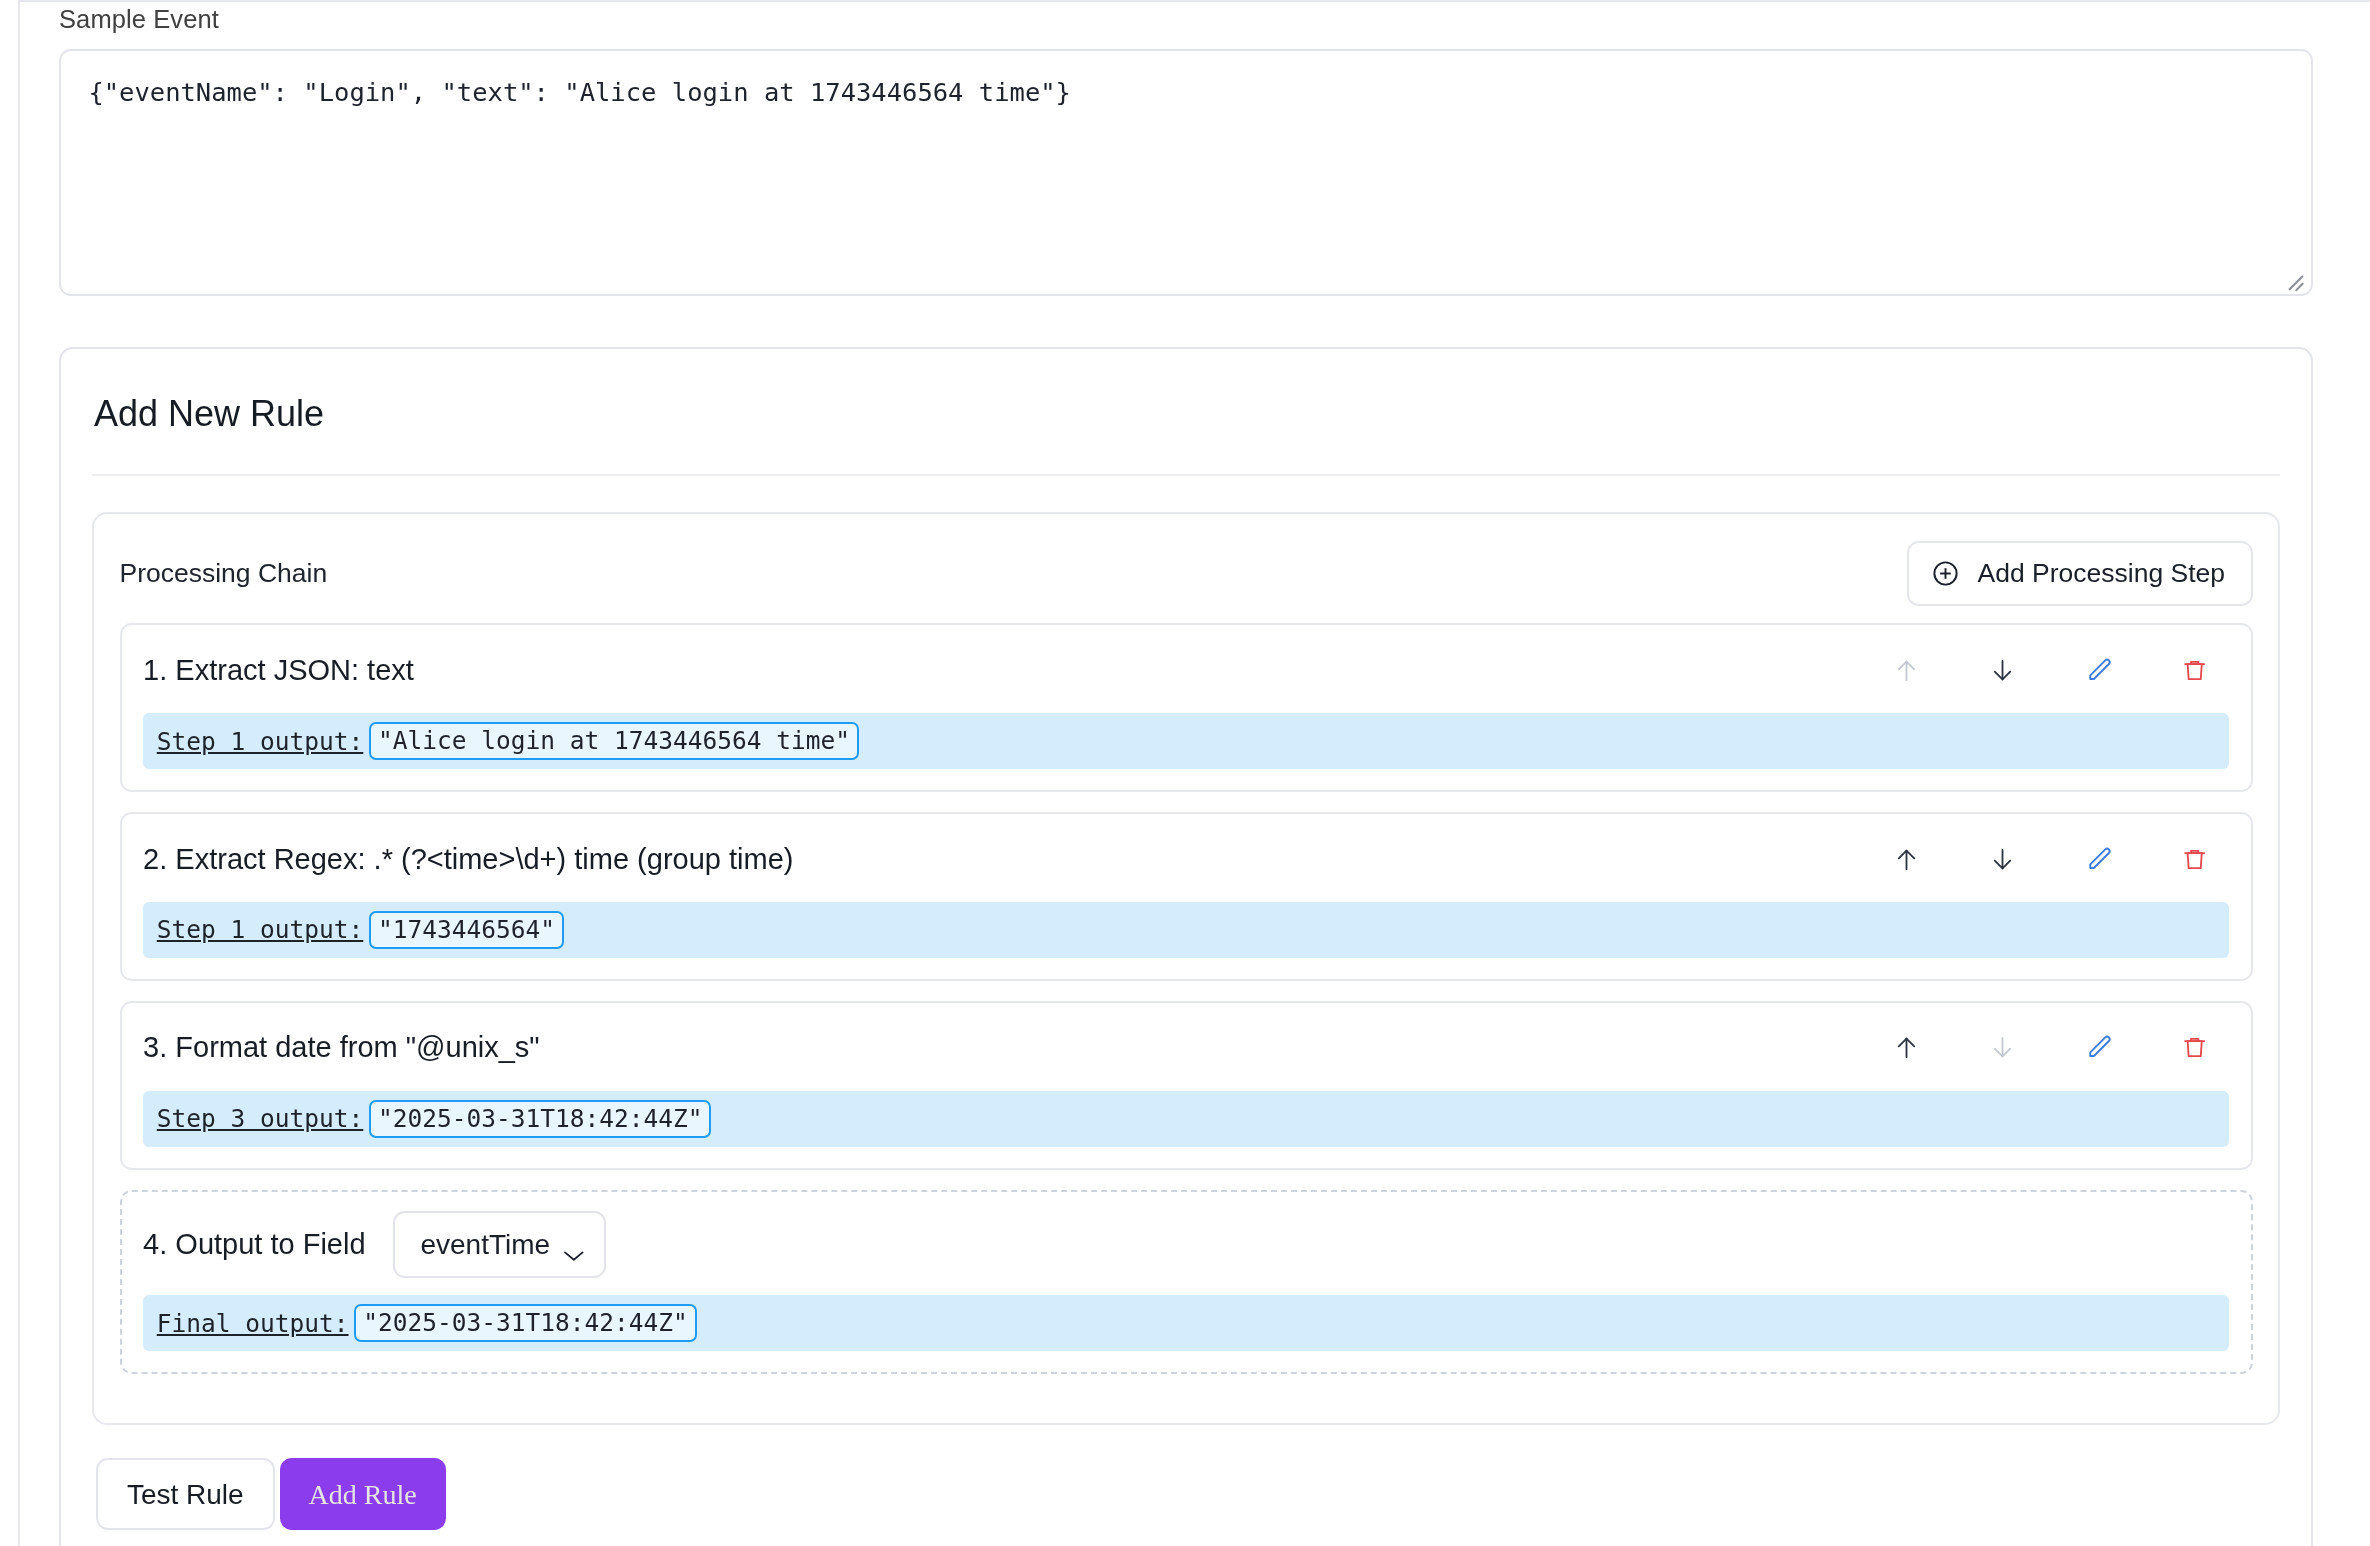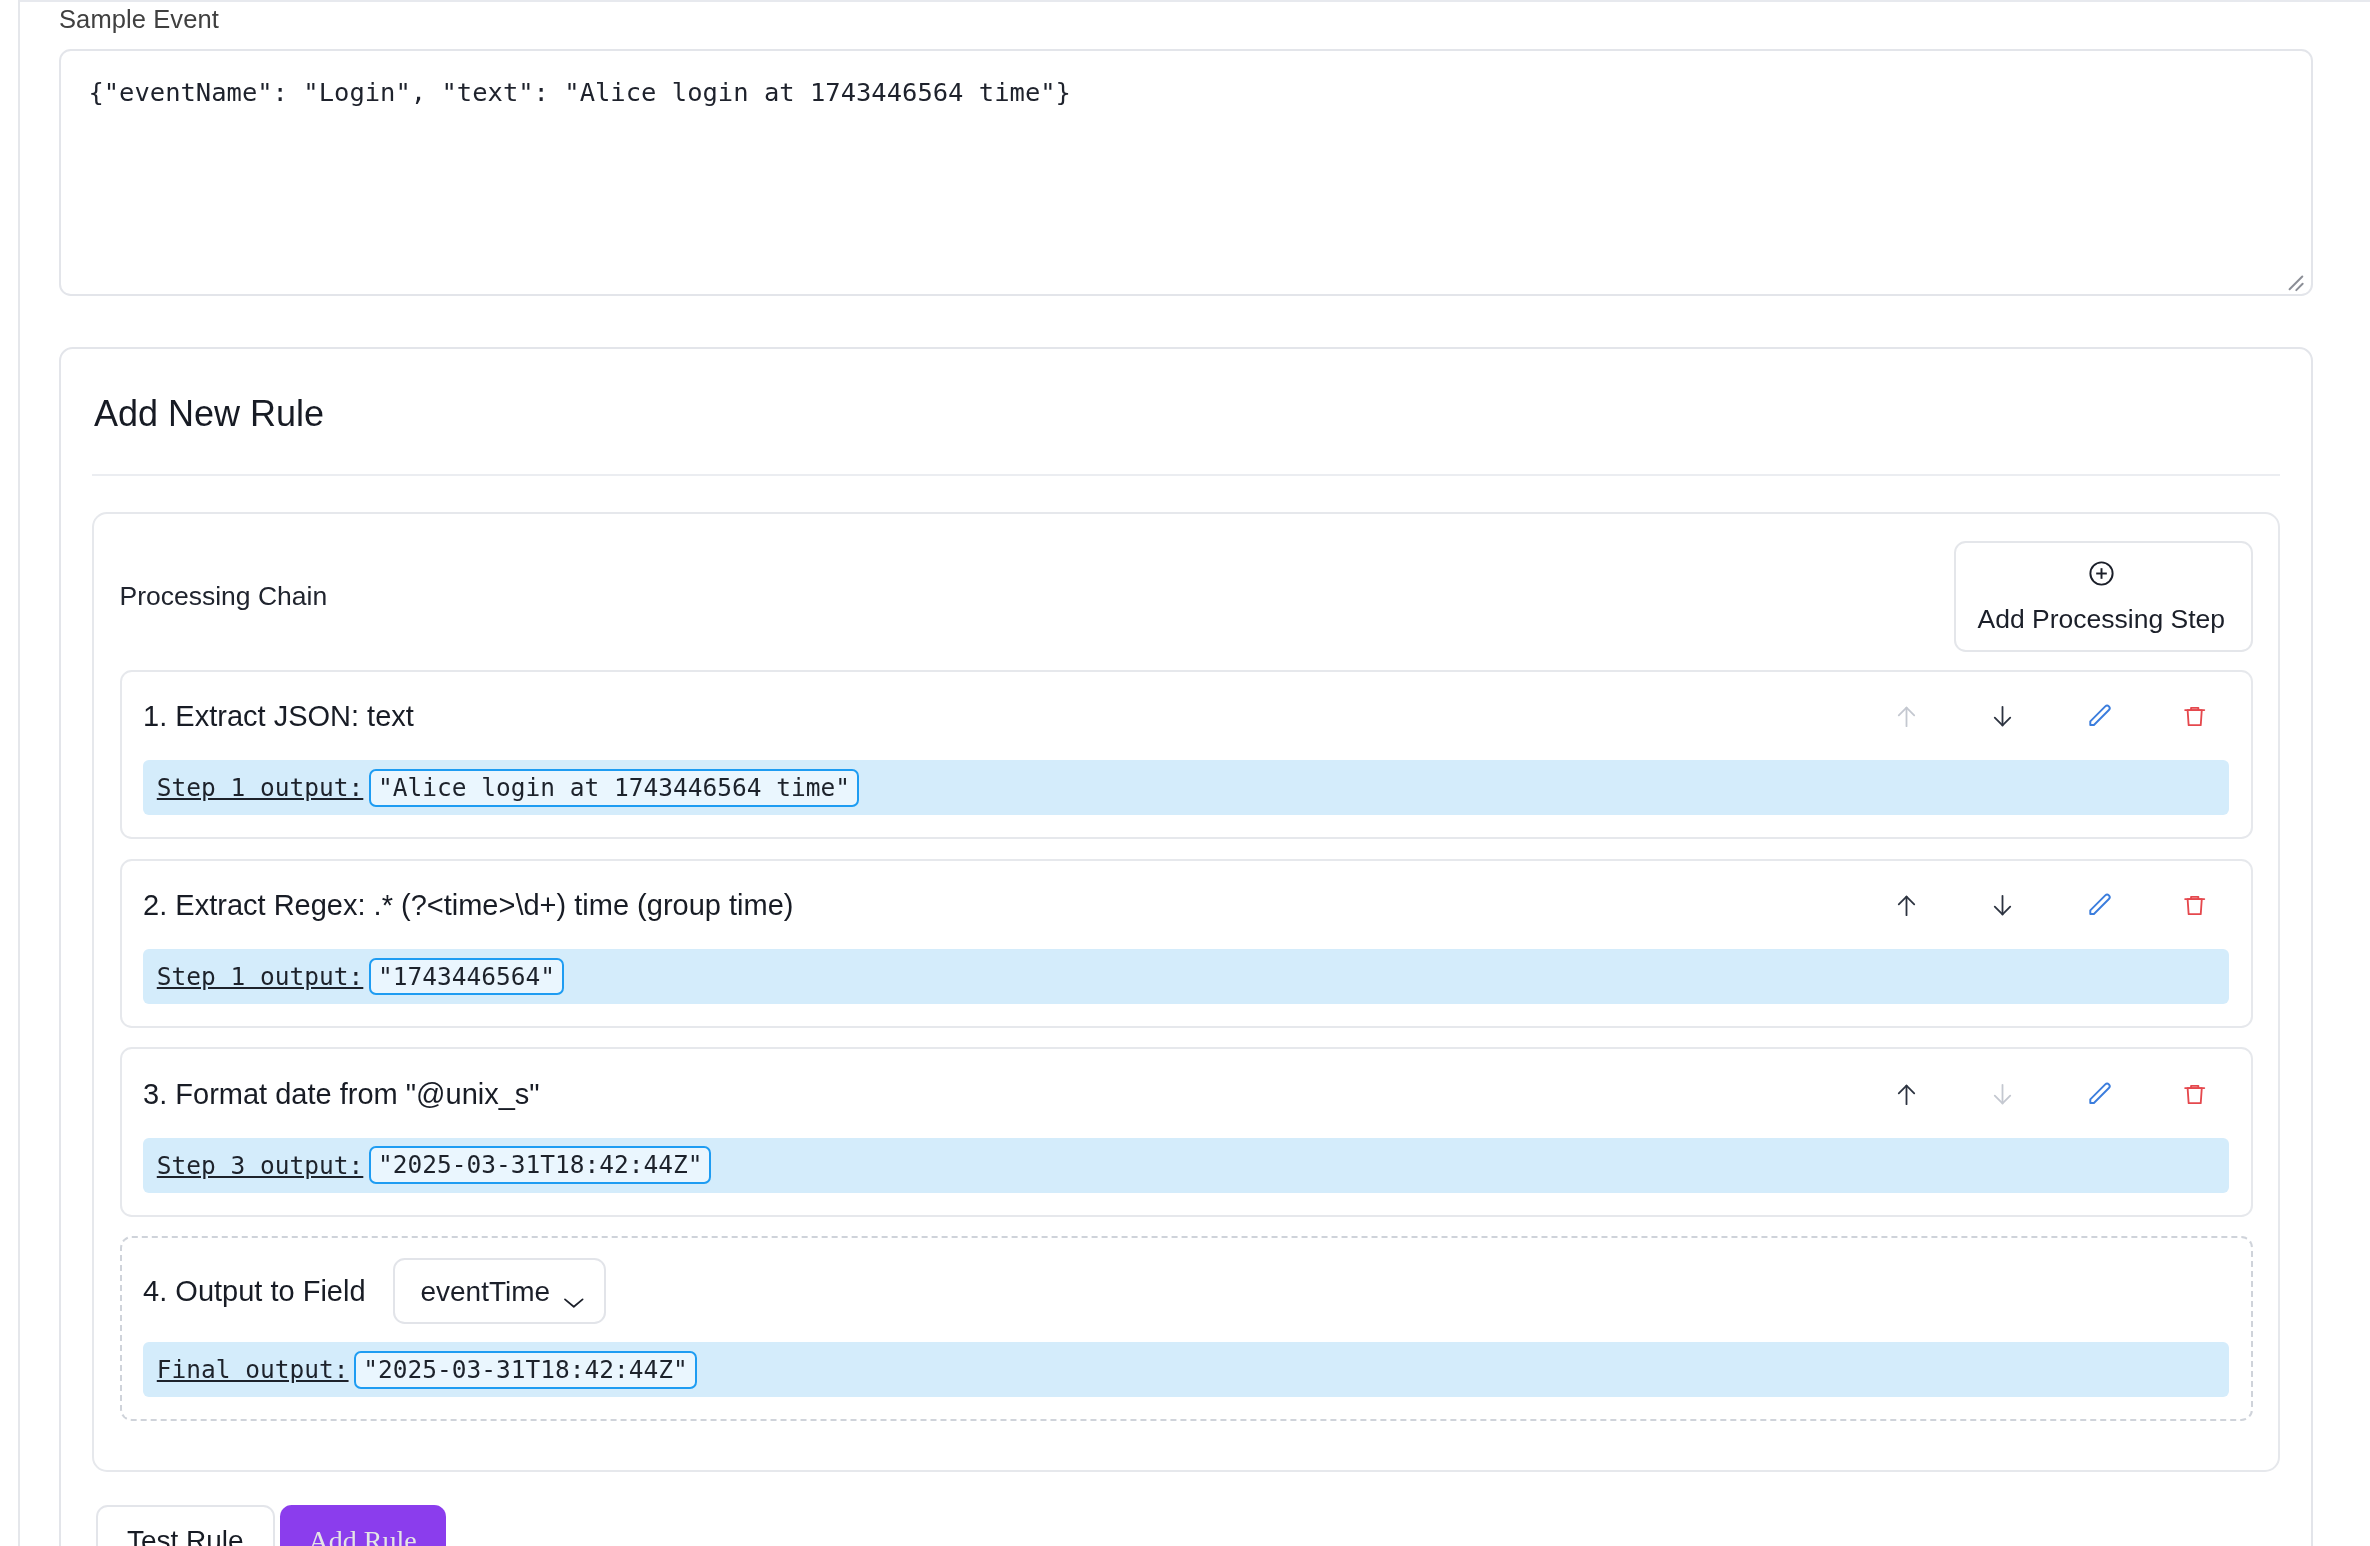--- a/index.html
+++ b/index.html
@@ -128,21 +128,20 @@
     align-items: center;
     gap: 17.6px;
     border: 2px solid #e4e6ea;
     border-radius: 11.8px;
     background: #fff;
     padding: 15.7px 25.5px 15.7px 21.6px;
     font-size: 26.5px;
     line-height: 29px;
     color: #1b1f29;
     cursor: pointer;
-    flex-direction: column;
   }
   .plus-circle {
     width: 29px; height: 29px;
     display: inline-block;
   }
 
   
   .step {
     border: 2px solid #e6e8ec;
     border-radius: 11.8px;

